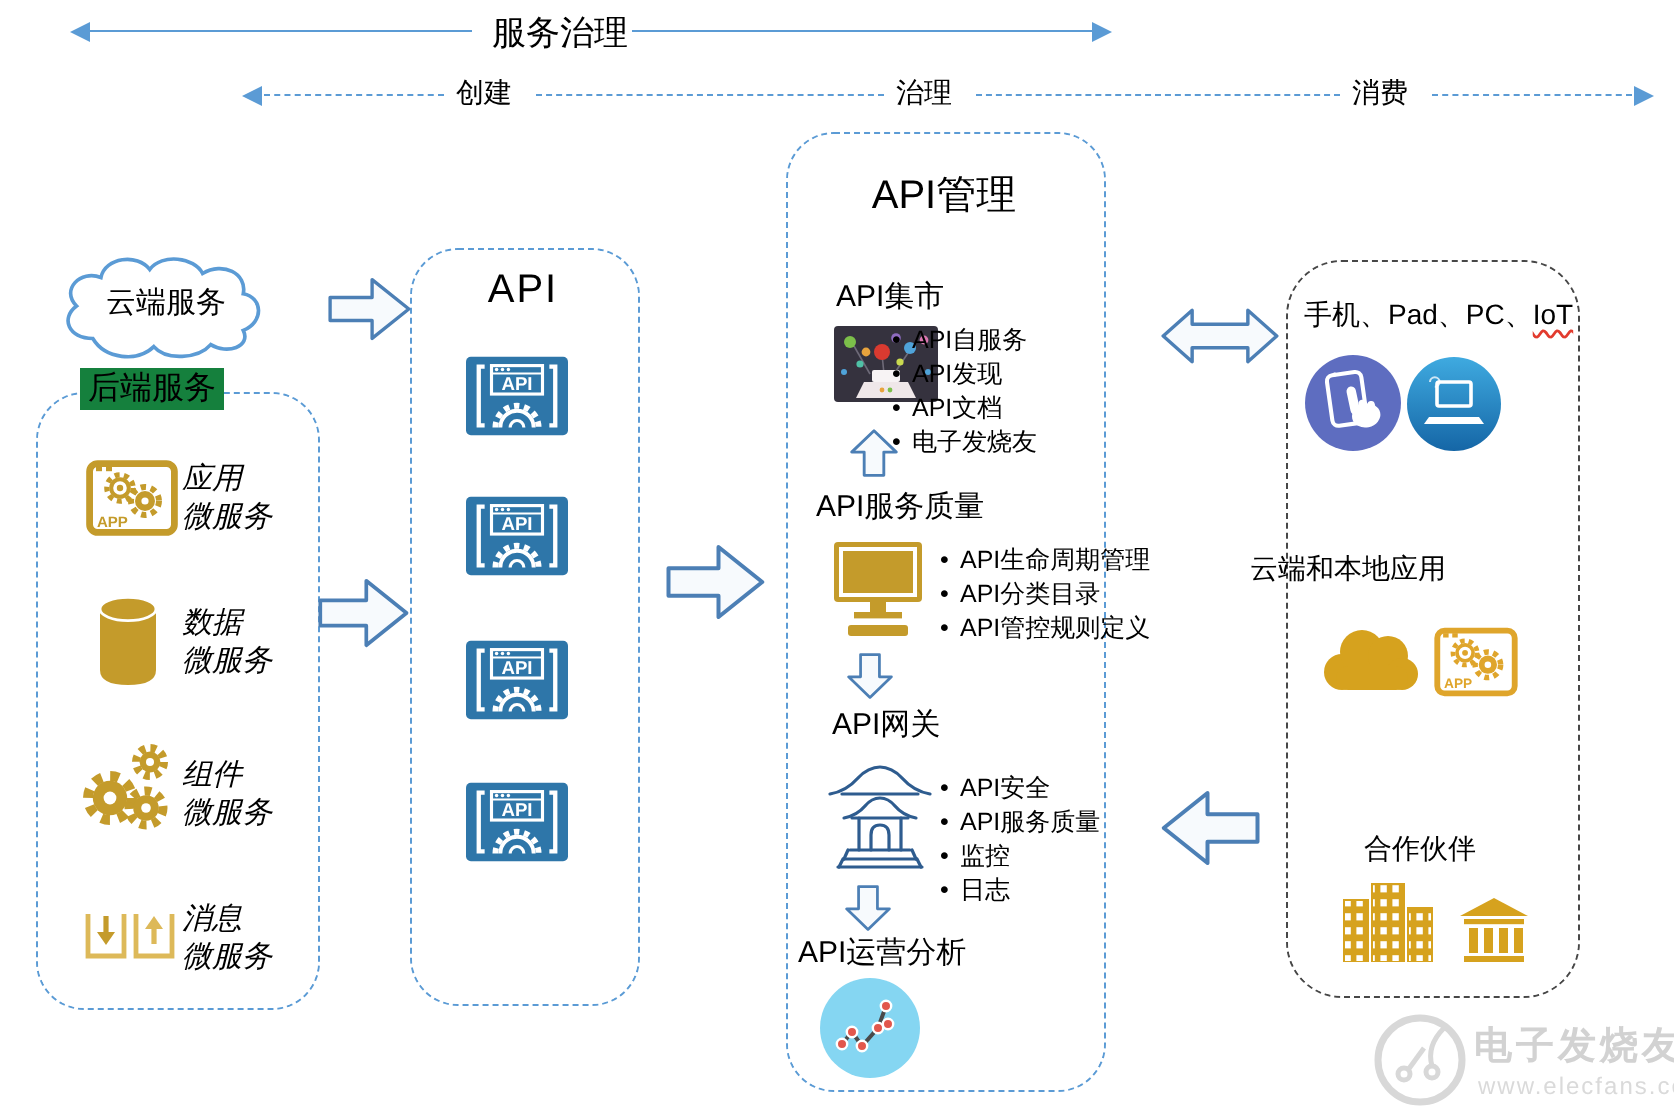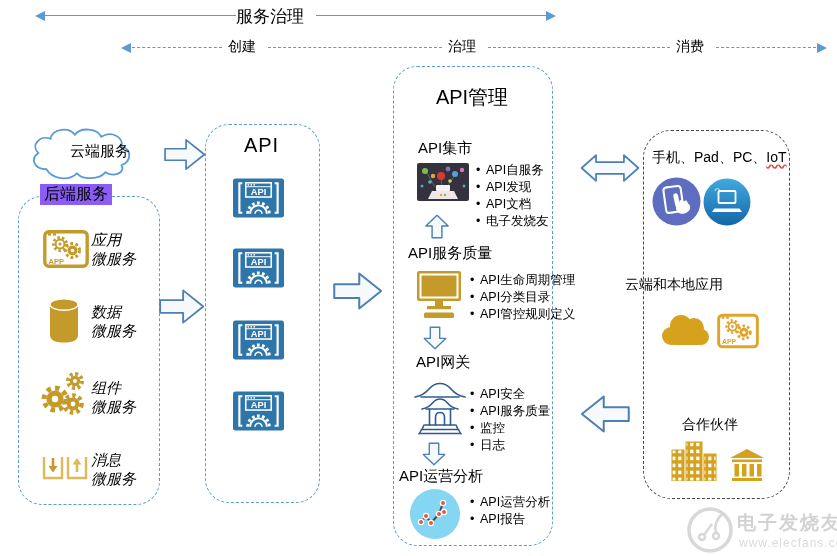--- a/index.html
+++ b/index.html
@@ -3,36 +3,36 @@
 <meta charset="utf-8">
 <style>
   html,body{margin:0;padding:0;background:#fff;}
   .canvas{position:relative;width:837px;height:556px;background:#fff;overflow:hidden;
           font-family:"Liberation Sans","DejaVu Sans",sans-serif;color:#000;}
   .abs{position:absolute;}
   .sline{height:0;border-top:1.8px solid #5B9BD5;}
   .dline{height:0;border-top:1.6px dashed #5B9BD5;}
   .tri-left{width:0;height:0;border-top:5px solid transparent;border-bottom:5px solid transparent;border-right:10px solid #5B9BD5;}
   .tri-right{width:0;height:0;border-top:5px solid transparent;border-bottom:5px solid transparent;border-left:10px solid #5B9BD5;}
-  .banner-label{font-size:17px;text-align:left;white-space:nowrap;}
+  .banner-label{font-size:17px;text-align:right;white-space:nowrap;}
   .phase-label{font-size:14px;white-space:nowrap;}
   .dash-box-blue{border:1.6px dashed #5B9BD5;border-radius:24px;background:transparent;}
   .dash-box-dark{border:1.6px dashed #474747;border-radius:28px;background:transparent;}
   .box-title{font-size:20px;white-space:nowrap;}
-  .masked{background:#8b5cf6;padding:0 4px;}
+  .masked{background:#15803d;padding:0 4px;}
   .svc-label{font-size:15px;line-height:19px;white-space:nowrap;font-style:italic;}
   .sec-heading{font-size:15px;white-space:nowrap;}
   .bullets{font-size:12.5px;line-height:17px;}
   .bullet-row{white-space:nowrap;}
   .bullet-dot{display:inline-block;width:10px;}
   .cons-heading{font-size:14px;white-space:nowrap;}
   .wavy{text-decoration-line:underline;text-decoration-style:wavy;text-decoration-color:#e23b2e;text-underline-offset:2px;}
   .wm-brand{font-size:19px;font-weight:bold;color:#d2d2d2;letter-spacing:2px;white-space:nowrap;}
   .wm-url{font-size:12px;color:#dadada;letter-spacing:1px;white-space:nowrap;}
-  .cloud-text{font-size:15px;text-align:right;white-space:nowrap;}
+  .cloud-text{font-size:15px;text-align:center;white-space:nowrap;}
 </style>
 </head>
 <body>
 
 <div class="canvas">
 
   <div class="abs tri-left" style="left:35px;top:11px"></div>
   <div class="abs sline" style="left:44px;top:15px;width:192px"></div>
   <div class="abs banner-label" style="left:236px;top:5px;width:78px">服务治理</div>
   <div class="abs sline" style="left:316px;top:15px;width:231px"></div>
@@ -188,21 +188,21 @@
     <circle cx="45" cy="7" r="2.2" fill="#D977B0"></circle>
     <circle cx="13" cy="19" r="1.8" fill="#4FC1A6"></circle>
     <circle cx="33" cy="18" r="1.8" fill="#C9D94F"></circle>
     <circle cx="5" cy="23" r="1.5" fill="#4FA3D9"></circle>
       <circle cx="47" cy="23" r="1.5" fill="#4FA3D9"></circle>
     <rect x="19" y="22" width="14" height="6" rx="1" fill="#f7f3f4"></rect>
     <path d="M15 28 h22 l4 8 h-30 z" fill="#efe7e9"></path>
     <circle cx="24" cy="32" r="1.2" fill="#E8A33D"></circle>
       <circle cx="28" cy="32" r="1.2" fill="#7CBF4A"></circle>
   </svg>
-  <div class="abs bullets" style="left:476px;top:162px">
+  <div class="abs bullets" style="left:446px;top:162px">
     <div class="bullet-row"><span class="bullet-dot">•</span><span>API自服务</span></div>
     <div class="bullet-row"><span class="bullet-dot">•</span><span>API发现</span></div>
     <div class="bullet-row"><span class="bullet-dot">•</span><span>API文档</span></div>
     <div class="bullet-row"><span class="bullet-dot">•</span><span>电子发烧友</span></div>
   </div>
   <svg class="abs" style="left:424px;top:214px" width="26" height="25" viewBox="0 0 28 28">
     <polygon points="14,1.5 26.5,13.5 19.5,13.5 19.5,26.5 8.5,26.5 8.5,13.5 1.5,13.5" fill="#F7FAFD" stroke="#4C7FB5" stroke-width="1.6" stroke-linejoin="round"></polygon>
   </svg>
 
   <div class="abs sec-heading" style="left:408px;top:244px">API服务质量</div>
@@ -258,24 +258,20 @@
     <line x1="30" y1="26" x2="35" y2="24" stroke="#4a4a4a" stroke-width="2"></line>
     <g fill="#E2574C" stroke="#fff" stroke-width="1.2">
       <circle cx="12" cy="34" r="2.6"></circle>
         <circle cx="17" cy="28" r="2.6"></circle>
         <circle cx="22" cy="35" r="2.6"></circle>
       <circle cx="30" cy="26" r="2.6"></circle>
         <circle cx="35" cy="24" r="2.6"></circle>
         <circle cx="34" cy="15" r="2.6"></circle>
     </g>
   </svg>
-  <div class="abs bullets" style="left:470px;top:494px">
-    <div class="bullet-row"><span class="bullet-dot">•</span><span>API运营分析</span></div>
-    <div class="bullet-row"><span class="bullet-dot">•</span><span>API报告</span></div>
-  </div>
 
   <div class="abs dash-box-dark" style="left:643px;top:130px;width:145px;height:367px"></div>
 
   <div class="abs cons-heading" style="left:652px;top:149px">
     <span>手机、Pad、PC、</span><span class="wavy">IoT</span>
   </div>
   <svg class="abs" style="left:652px;top:177px" width="49" height="49" viewBox="0 0 48 48">
     <circle cx="24" cy="24" r="23.5" fill="#5E6DC0"></circle>
     <rect x="12.5" y="9.5" width="17" height="25" rx="3" fill="none" stroke="#fff" stroke-width="2" transform="rotate(-8 21 22)"></rect>
     <path d="M14 10 l2 0 M15 9 l0 2" stroke="#fff" stroke-width="1"></path>

